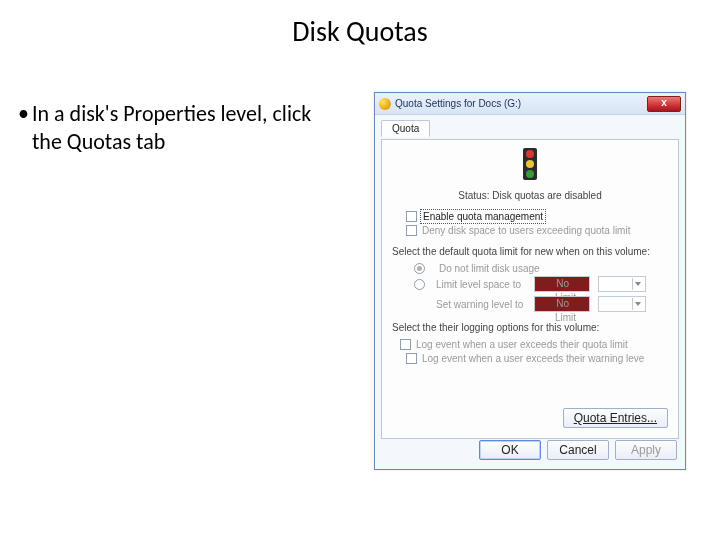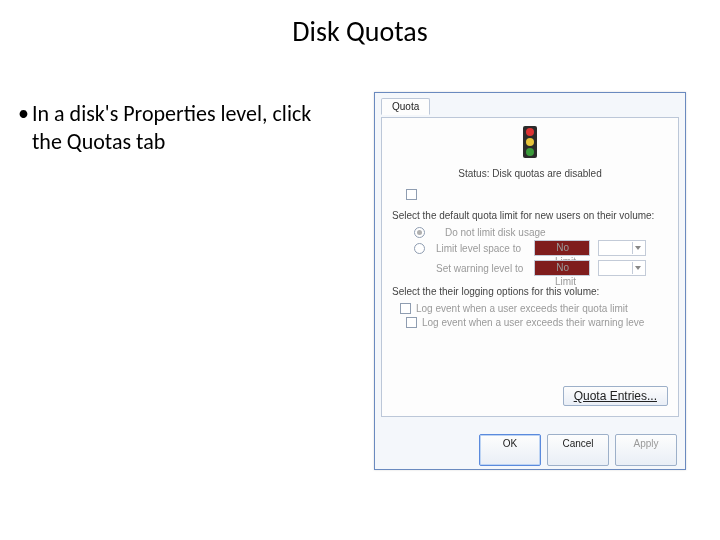--- a/index.html
+++ b/index.html
@@ -155,21 +155,21 @@
   .disabled { color: #9a9a9a; }
 
   .section-head {
     margin: 10px 0 6px 0;
     color: #444;
   }
 
   .radio-row {
     display: flex;
     align-items: flex-start;
-    gap: 20px;
+    gap: 14px;
     margin: 2px 0 2px 22px;
   }
   .radio {
     width: 11px;
     height: 11px;
     border: 1px solid #8f9db1;
     border-radius: 50%;
     background: #fff;
     position: relative;
   }
@@ -239,62 +239,72 @@
     position: absolute;
     left: 6px; right: 6px; bottom: 6px;
     height: 26px;
     display: flex;
     justify-content: flex-end;
     align-items: center;
     gap: 6px;
     padding: 0 2px;
   }
   .dlg-btn {
-    height: 32px;
+    height: 20px;
     min-width: 62px;
     border: 1px solid #9db0c9;
     background: linear-gradient(#fdfdfd, #e9eef6);
     border-radius: 2px;
-    font-size: 10px;
+    font-size: 12px;
     line-height: 18px;
     text-align: center;
   }
   .dlg-btn.default {
     border-color: #5a8add;
     box-shadow: 0 0 0 1px #bcd3f3 inset;
   }
 </style>
 </head>
 <body>
 
 <div class="slide-title">Disk Quotas</div>
 <div class="bullet">In a disk's Properties level, click the Quotas tab</div>
 
 <div class="dialog">
+  <div class="titlebar">
+    <div class="titlebar-icon"></div>
+    <div class="titlebar-text">Quota Settings for Docs (G:)</div>
+    <div class="close-btn">x</div>
+  </div>
 
   <div class="tabstrip">
     <div class="tab">Quota</div>
   </div>
 
   <div class="tabpanel">
 
     <div class="status-row">
       <div class="traffic-light">
         <span class="tl-red"></span>
           <span class="tl-yellow"></span>
           <span class="tl-green"></span>
       </div>
       <div class="status-text">Status: Disk quotas are disabled</div>
     </div>
 
+    <div class="chk-row">
+      <div class="chk"></div>
+      <span class="focus-dotted">Enable quota management</span>
+    </div>
     <div class="chk-row disabled">
       <div class="chk"></div>
-    </div>
-
-    <div class="section-head">Select the default quota limit for new users on their volume:</div>
+      <span>Deny disk space to users exceeding quota limit</span>
+    </div>
+
+    <div class="section-head">Select the default quota limit for new when on this volume:</div>
 
     <div class="radio-row disabled">
       <div class="radio sel"></div>
       <span>Do not limit disk usage</span>
     </div>
 
     <div class="limit-grid disabled">
       <div class="radio"></div>
       <span>Limit level space to</span>
       <div class="num-input">No Limit</div>

